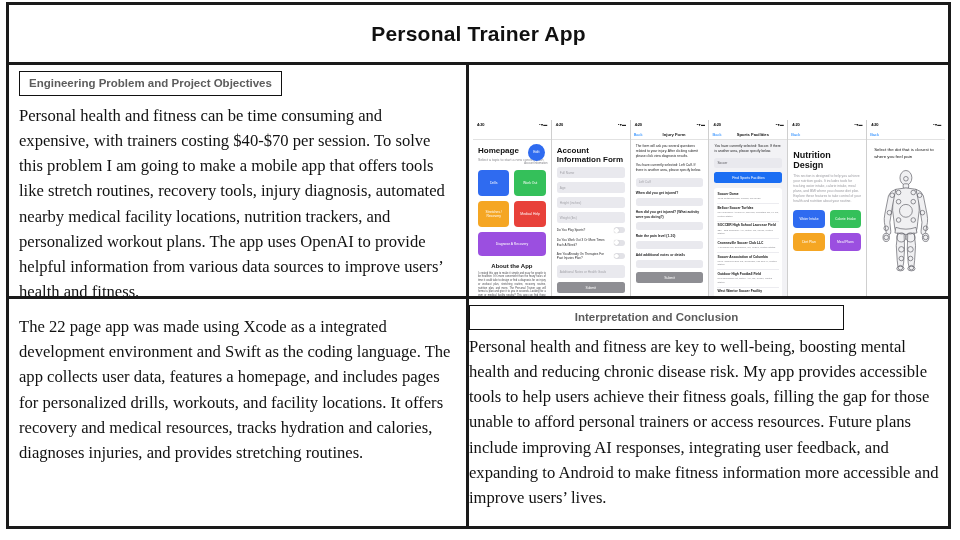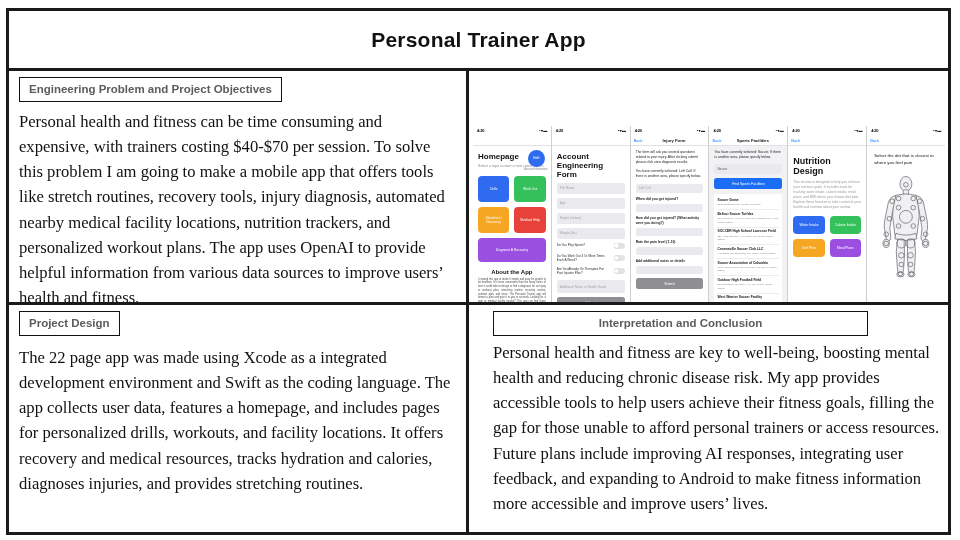--- a/index.html
+++ b/index.html
@@ -8,21 +8,21 @@
     width: 960px;
     height: 540px;
     overflow: hidden;
     background: #ffffff;
     font-family: "Liberation Serif", serif;
   }
 
   #poster {
     position: absolute;
     left: 6px;
-    top: 8px;
+    top: 2px;
     width: 945px;
     height: 527px;
     box-sizing: border-box;
     border: 3px solid #1a1a1a;
     background: #ffffff;
     display: flex;
     flex-direction: column;
   }
 
   
@@ -93,21 +93,21 @@
   .body-text {
     font-family: "Liberation Serif", serif;
     font-size: 16.6px;
     line-height: 1.52;
     color: #111111;
     margin: 0;
     text-align: left;
   }
 
   .pad-left  { padding: 6px 10px 0 10px; }
-  .pad-right { padding: 6px 8px 0 24px; }
+  .pad-right { padding: 6px 8px 0 0; }
 
   .intro-text {
     font-family: "Liberation Serif", serif;
     font-size: 16.4px;
     line-height: 1.45;
     color: #111111;
     margin: 0;
     padding: 7px 10px 0 8px;
   }
 
@@ -420,21 +420,21 @@
           <div class="phone">
             <div class="statusbar">
               <span class="clock">4:20</span>
               <span class="sysicons">▪ ▾ ▬</span>
             </div>
             <div class="navbar">
               <span class="back"></span>
               <span class="navtitle"></span>
             </div>
             <div class="screen-body">
-              <div class="ph-title">Account Engineering Form</div>
+              <div class="ph-title">Account Information Form</div>
               <div class="field">Full Name</div>
               <div class="field">Age</div>
               <div class="field">Height (inches)</div>
               <div class="field">Weight (lbs)</div>
               <div class="toggle-row">
                 <span class="tlabel">Do You Play Sports?</span>
                 <span class="switch"></span>
               </div>
               <div class="toggle-row">
                 <span class="tlabel">Do You Work Out 3 Or More Times Each A Week?</span>
@@ -614,21 +614,20 @@
           </div>
 
         </div>
       </div>
     </div>
 
     <div class="grid-row row-bottom">
 
       <div class="cell left">
         <div class="pad-left">
-          <div class="section-header">Project Design</div>
           <p class="body-text" style="margin-top:9px;">The 22 page app was made using Xcode as a integrated development environment and Swift as the coding language. The app collects user data, features a homepage, and includes pages for personalized drills, workouts, and facility locations. It offers recovery and medical resources, tracks hydration and calories, diagnoses injuries, and provides stretching routines.</p>
         </div>
       </div>
 
       <div class="cell right">
         <div class="pad-right">
           <div class="section-header wide">Interpretation and Conclusion</div>
           <p class="body-text" style="margin-top:4px;">Personal health and fitness are key to well-being, boosting mental health and reducing chronic disease risk. My app provides accessible tools to help users achieve their fitness goals, filling the gap for those unable to afford personal trainers or access resources. Future plans include improving AI responses, integrating user feedback, and expanding to Android to make fitness information more accessible and improve users’ lives.</p>
         </div>
       </div>

